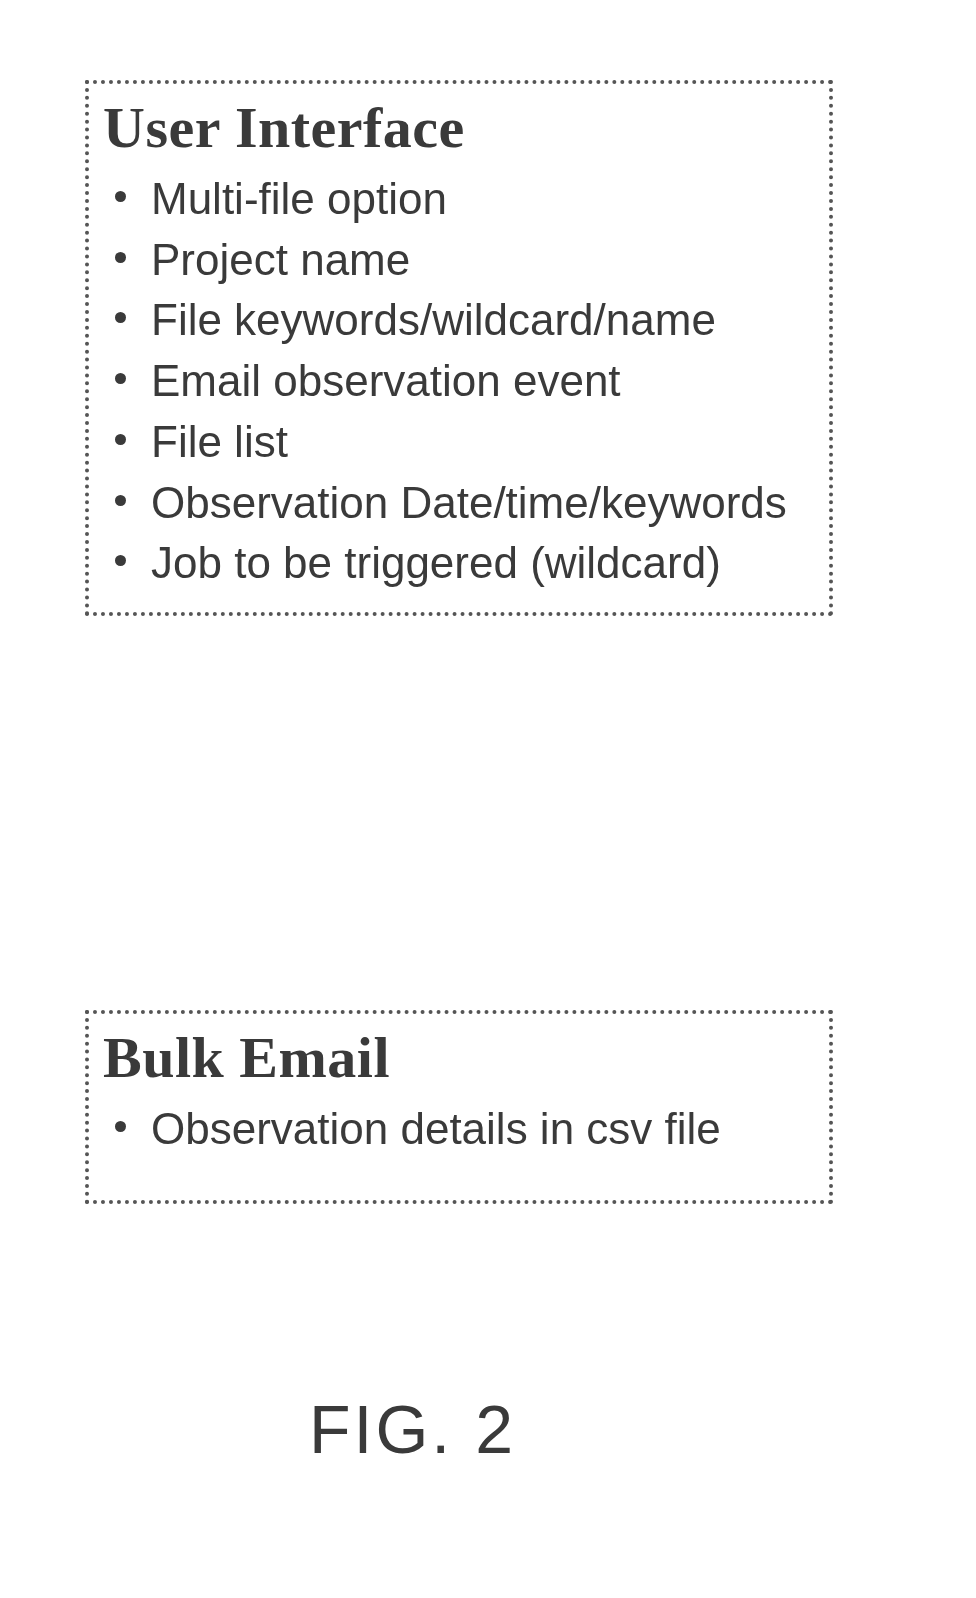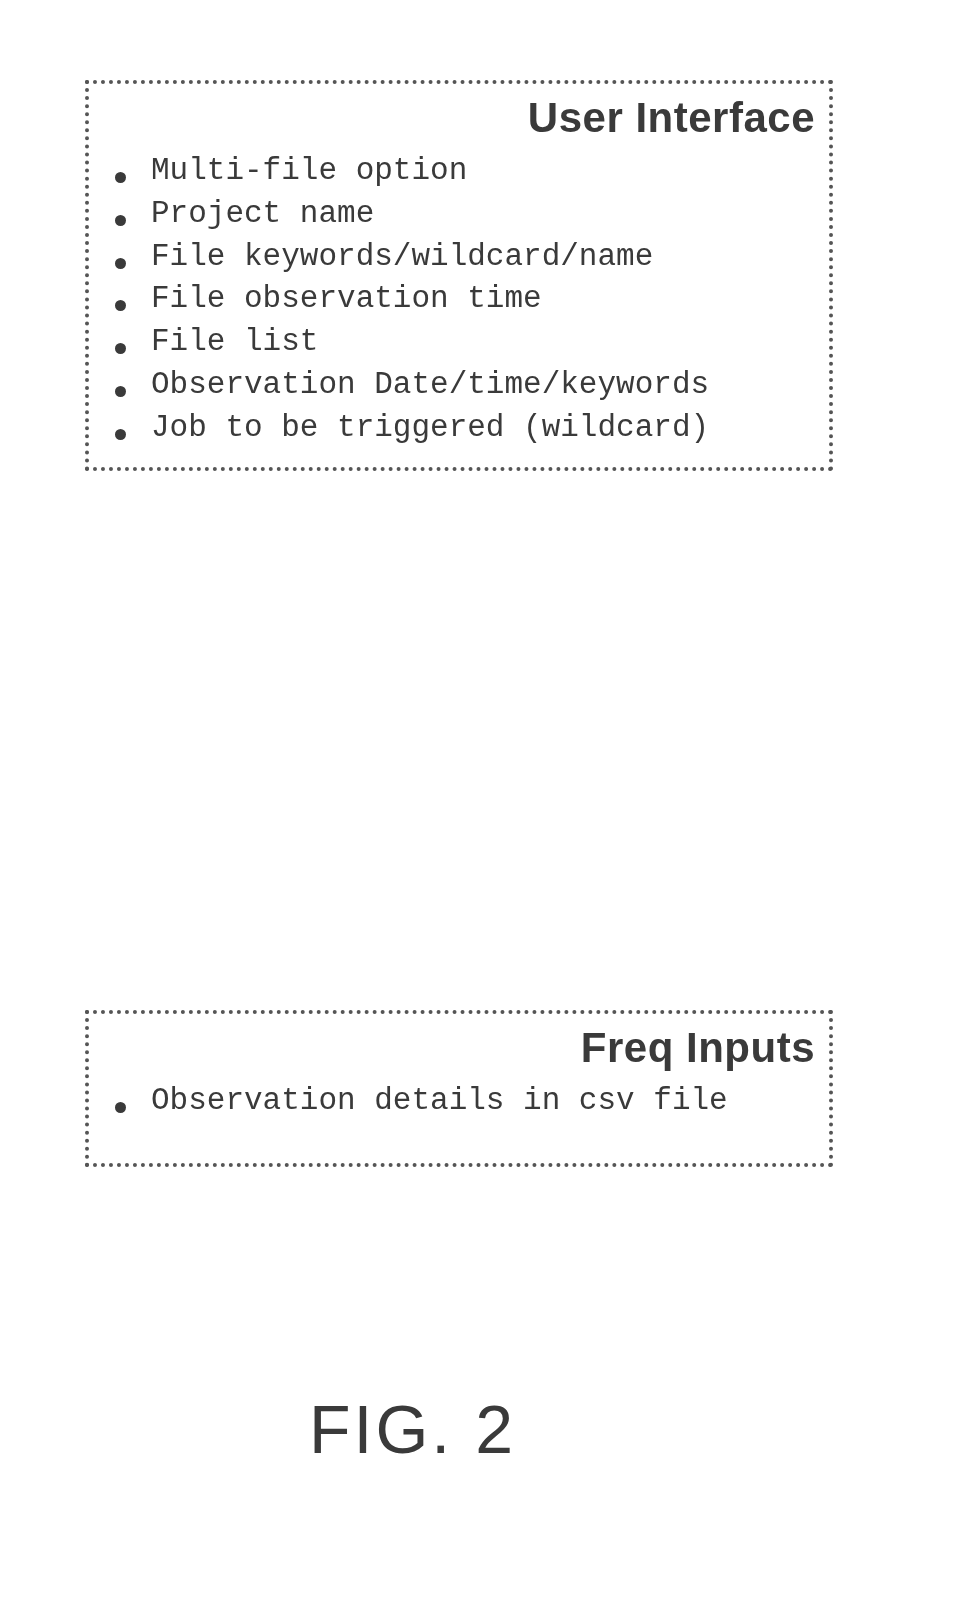--- a/index.html
+++ b/index.html
@@ -22,35 +22,35 @@
       width: 748px;
     }
     .box2 {
       left: 85px;
       top: 1010px;
       width: 748px;
       padding-bottom: 40px;
     }
     .box-title {
       font-weight: bold;
-      font-size: 42px;
-      text-align: right;
+      font-size: 58px;
+      text-align: left;
       margin-bottom: 8px;
       letter-spacing: 0.5px;
+      font-family: Liberation Serif, serif;
     }
     ul {
       list-style: none;
       padding-left: 8px;
     }
     li {
-      font-size: 31px;
+      font-size: 44px;
       line-height: 1.38;
       position: relative;
       padding-left: 40px;
-      font-family: Liberation Mono, monospace;
     }
     li::before {
       content: "";
       position: absolute;
       left: 4px;
       top: 22px;
       width: 11px;
       height: 11px;
       background: #3a3a3a;
       border-radius: 50%;
@@ -68,27 +68,27 @@
   </style>
 </head>
 <body>
 
 <div class="box box1">
   <div class="box-title">User Interface</div>
   <ul>
     <li>Multi-file option</li>
     <li>Project name</li>
     <li>File keywords/wildcard/name</li>
-    <li>File observation time</li>
+    <li>Email observation event</li>
     <li>File list</li>
     <li>Observation Date/time/keywords</li>
     <li>Job to be triggered (wildcard)</li>
   </ul>
 </div>
 
 <div class="box box2">
-  <div class="box-title">Freq Inputs</div>
+  <div class="box-title">Bulk Email</div>
   <ul>
     <li>Observation details in csv file</li>
   </ul>
 </div>
 
 <div class="fig-label">FIG. 2</div>
 
 </body></html>

